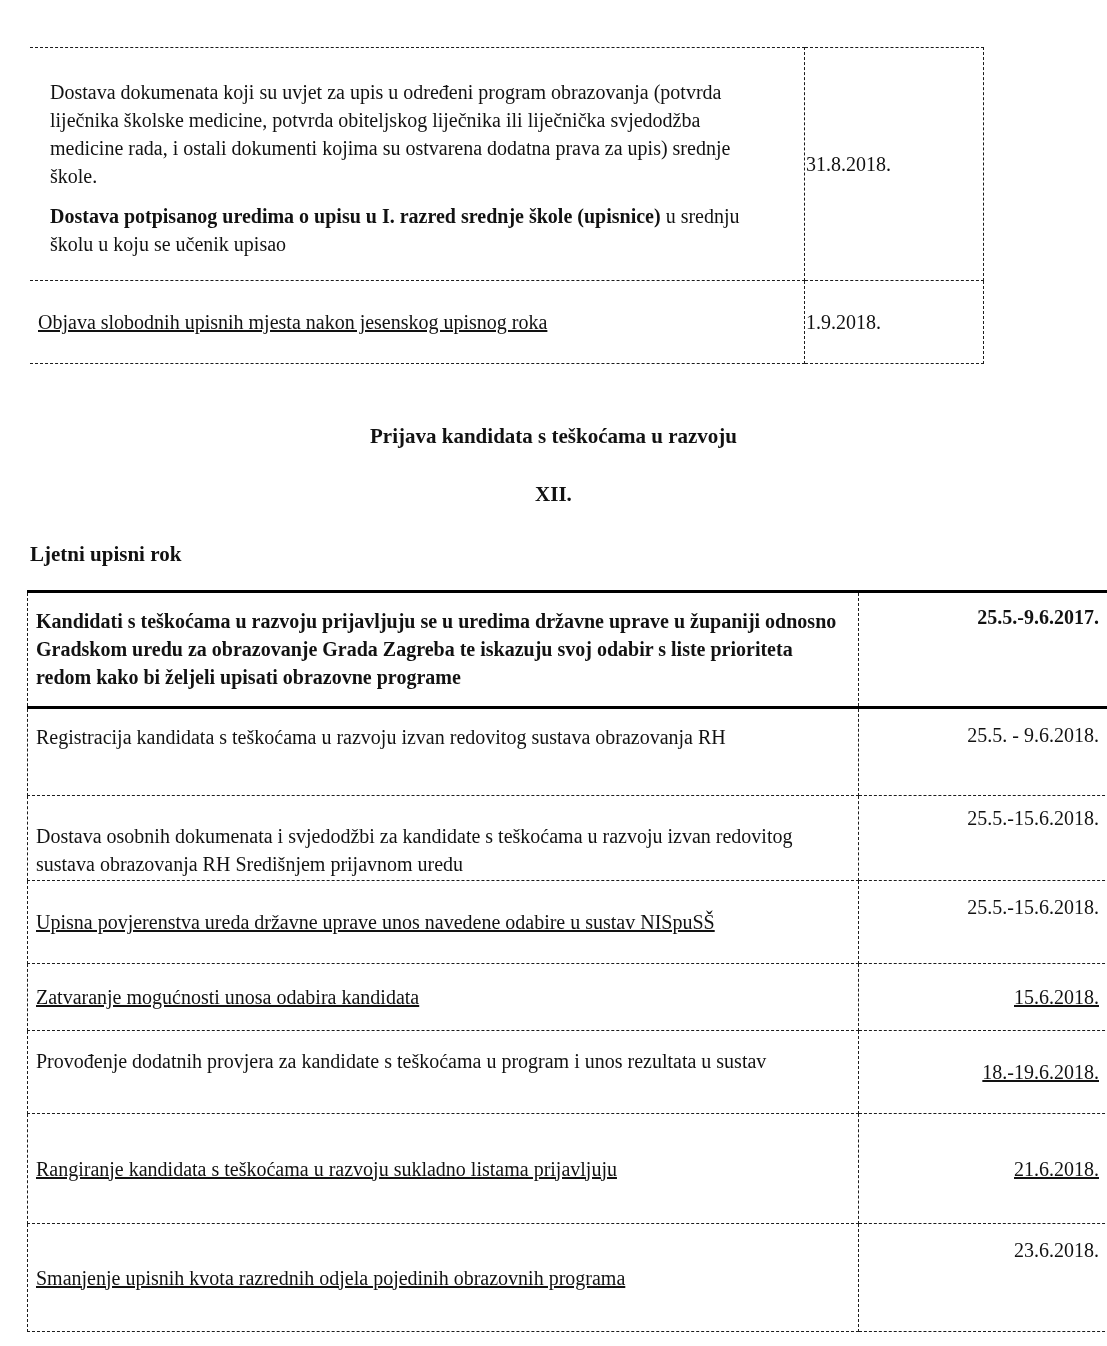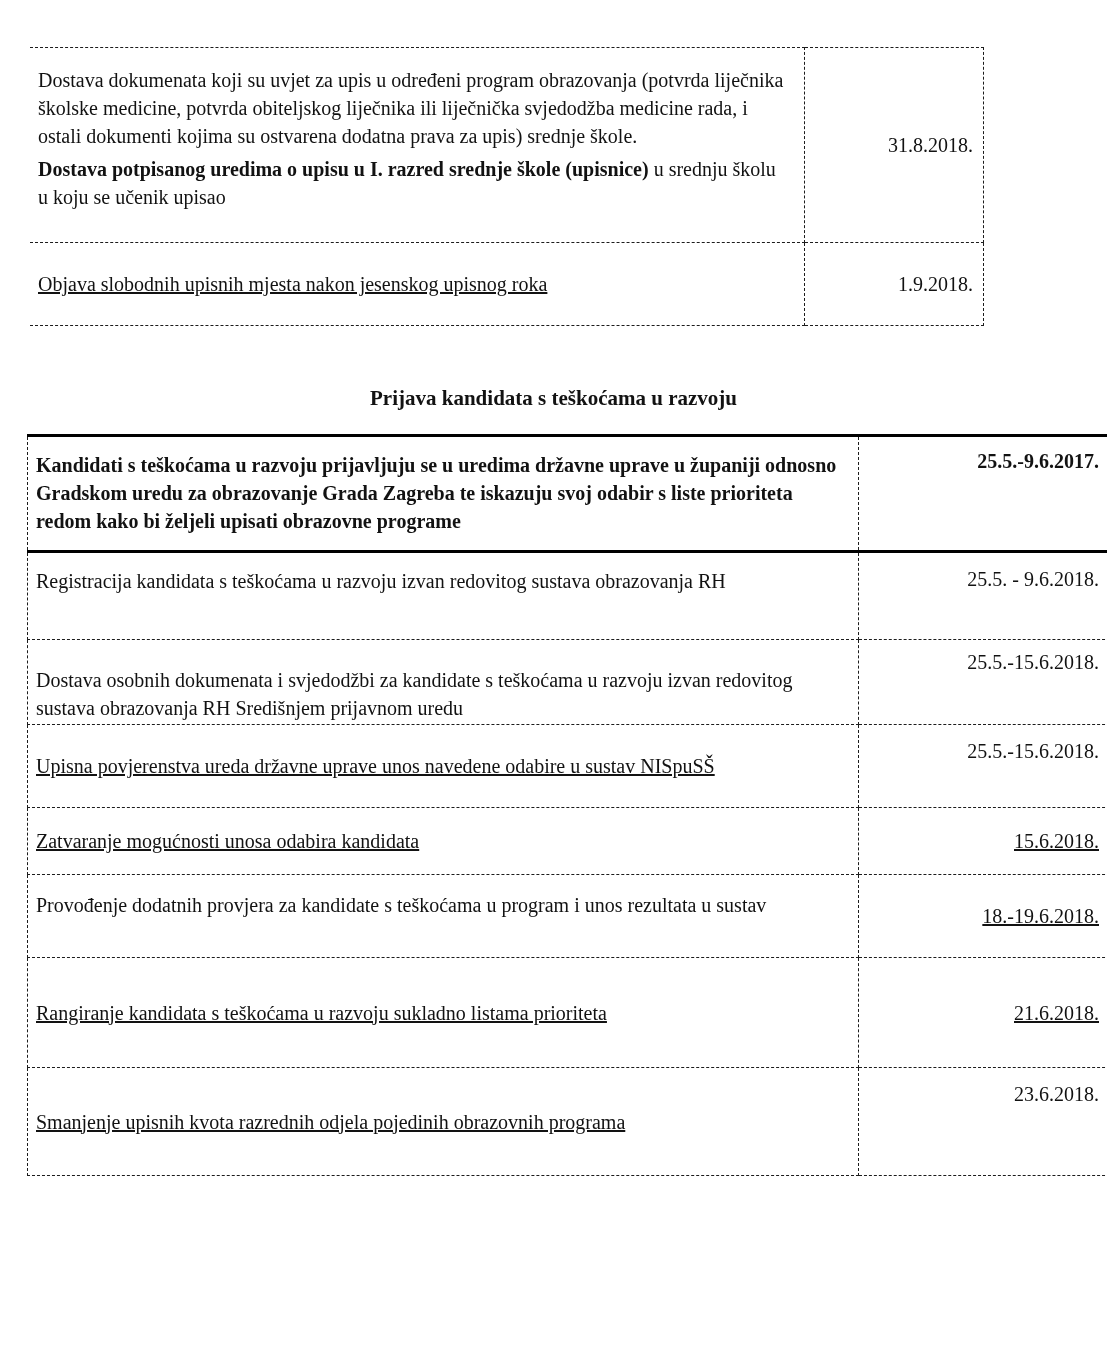--- a/index.html
+++ b/index.html
@@ -6,21 +6,21 @@
   .doc {
     position:relative;
     width:1107px; height:1346px;
     background:#fff;
     font-family:"Liberation Serif", "DejaVu Serif", serif;
     color:#121212;
     font-size:20px;
     line-height:28px;
     overflow:hidden;
   }
-  p { margin:0; }
+  p { margin:12px; }
 
   
   table.t1 {
     border-collapse:collapse;
     table-layout:fixed;
     margin:47px 0 0 30px;
     width:917px;
   }
   table.t1 td {
     border-top:1px dashed #1c1c1c;
@@ -28,21 +28,21 @@
   }
   table.t1 td.txt {
     width:750px;
     border-right:1px dashed #1c1c1c;
     padding:18px 16px 10px 8px;
     vertical-align:top;
   }
   table.t1 td.dt {
     width:167px;
     border-right:1px dashed #1c1c1c;
-    text-align:right;
+    text-align:left;
     padding-right:10px;
     vertical-align:middle;
   }
   table.t1 tr.r1 { height:195px; }
   table.t1 tr.r2 { height:83px; }
   table.t1 td.vm { vertical-align:middle; padding-top:0; padding-bottom:0; }
   .p-bold-lead { margin-top:5px; }
   .b { font-weight:bold; }
 
   
@@ -104,20 +104,22 @@
         <td class="dt">31.8.2018.</td>
       </tr>
       <tr class="r2">
         <td class="txt vm">Objava slobodnih upisnih mjesta nakon jesenskog upisnog roka</td>
         <td class="dt">1.9.2018.</td>
       </tr>
     </tbody>
   </table>
 
   <div class="h-title">Prijava kandidata s teškoćama u razvoju</div>
+  <div class="h-num">XII.</div>
+  <div class="h-sub">Ljetni upisni rok</div>
 
   <table class="t2">
     <tbody>
       <tr class="h116 solid-after">
         <td class="txt vt pt14">Kandidati s teškoćama u razvoju prijavljuju se u uredima državne uprave u županiji odnosno Gradskom uredu za obrazovanje Grada Zagreba te iskazuju svoj odabir s liste prioriteta redom kako bi željeli upisati obrazovne programe</td>
         <td class="dt vt pt10">25.5.-9.6.2017.</td>
       </tr>
       <tr class="h88">
         <td class="txt vt pt14">Registracija kandidata s teškoćama u razvoju izvan redovitog sustava obrazovanja RH</td>
         <td class="dt vt pt12">25.5. - 9.6.2018.</td>
@@ -132,21 +134,21 @@
       </tr>
       <tr class="h67">
         <td class="txt vm">Zatvaranje mogućnosti unosa odabira kandidata</td>
         <td class="dt vm">15.6.2018.</td>
       </tr>
       <tr class="h83">
         <td class="txt vt pt16">Provođenje dodatnih provjera za kandidate s teškoćama u program i unos rezultata u sustav</td>
         <td class="dt vm">18.-19.6.2018.</td>
       </tr>
       <tr class="h110">
-        <td class="txt vm">Rangiranje kandidata s teškoćama u razvoju sukladno listama prioriteta</td>
+        <td class="txt vm">Rangiranje kandidata s teškoćama u razvoju sukladno listama prijavljuju</td>
         <td class="dt vm">21.6.2018.</td>
       </tr>
       <tr class="h108">
         <td class="txt vm">Smanjenje upisnih kvota razrednih odjela pojedinih obrazovnih programa</td>
         <td class="dt vt pt12">23.6.2018.</td>
       </tr>
     </tbody>
   </table>
 
 </div>

